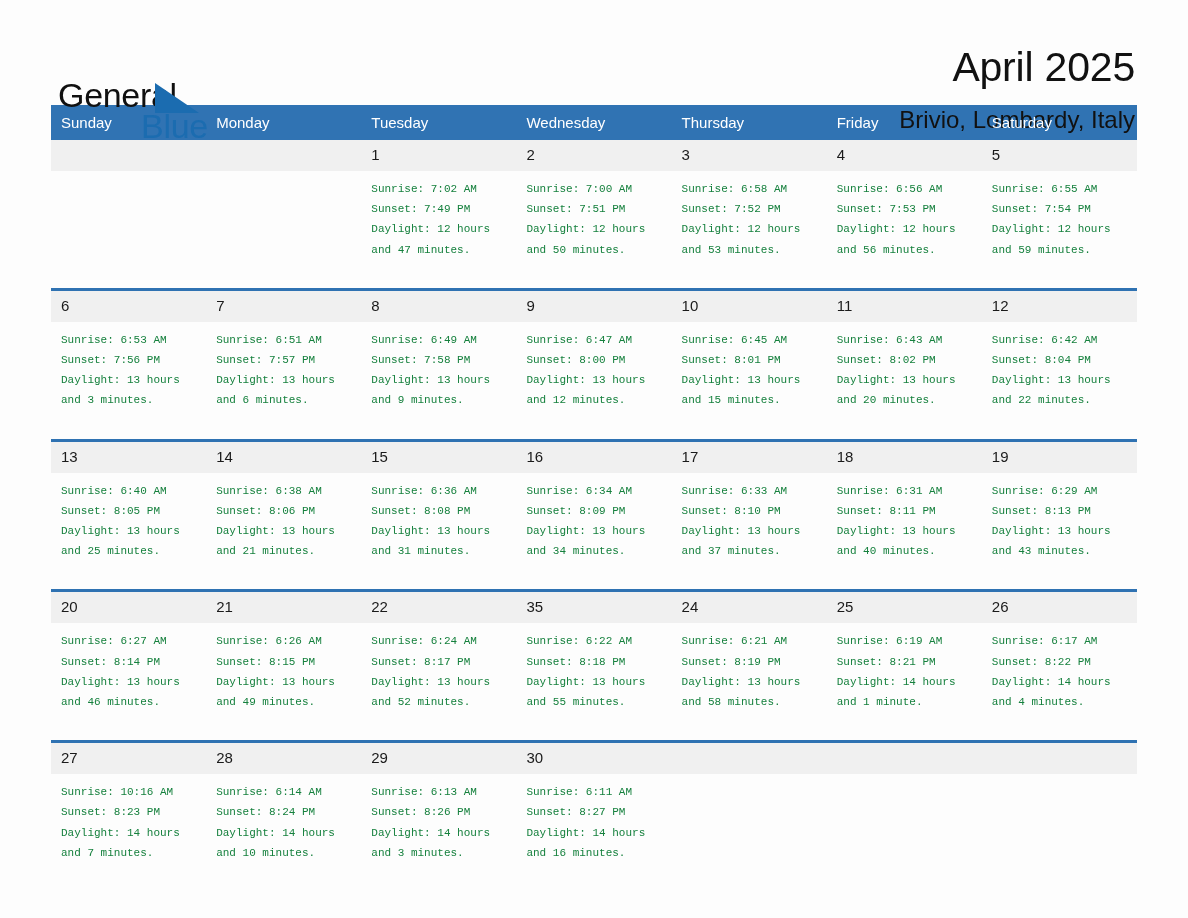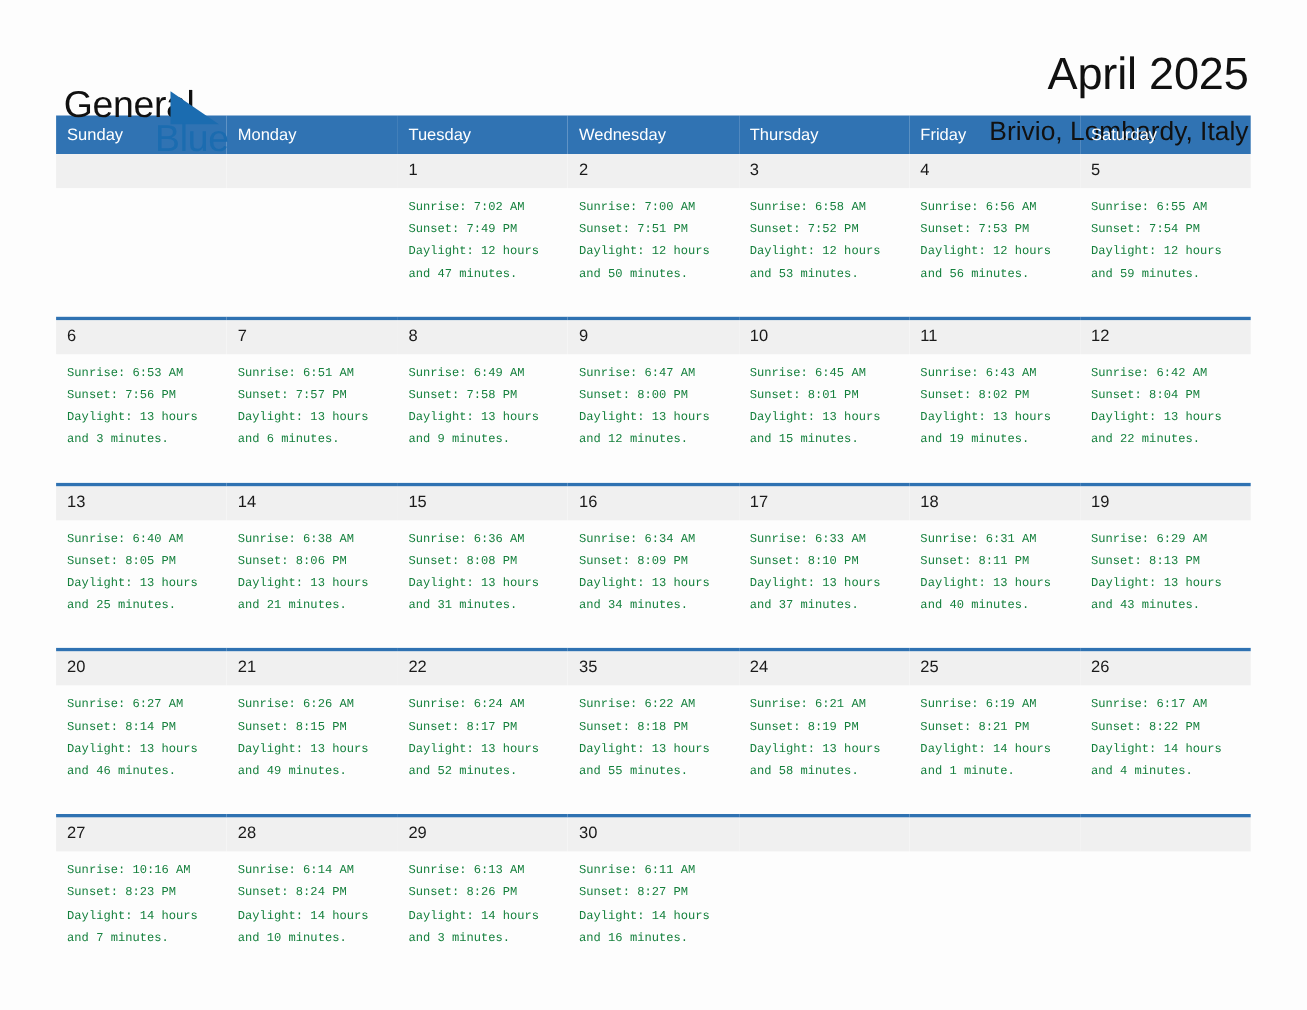--- a/index.html
+++ b/index.html
@@ -290,21 +290,21 @@
               <div>Daylight: 13 hours</div>
               <div>and 15 minutes.</div>
             </div>
           </td>
           <td>
             <div class="daynum">11</div>
             <div class="dayinfo">
               <div>Sunrise: 6:43 AM</div>
               <div>Sunset: 8:02 PM</div>
               <div>Daylight: 13 hours</div>
-              <div>and 19 minutes.</div>
+              <div>and 20 minutes.</div>
             </div>
           </td>
           <td>
             <div class="daynum">12</div>
             <div class="dayinfo">
               <div>Sunrise: 6:42 AM</div>
               <div>Sunset: 8:04 PM</div>
               <div>Daylight: 13 hours</div>
               <div>and 22 minutes.</div>
             </div>

